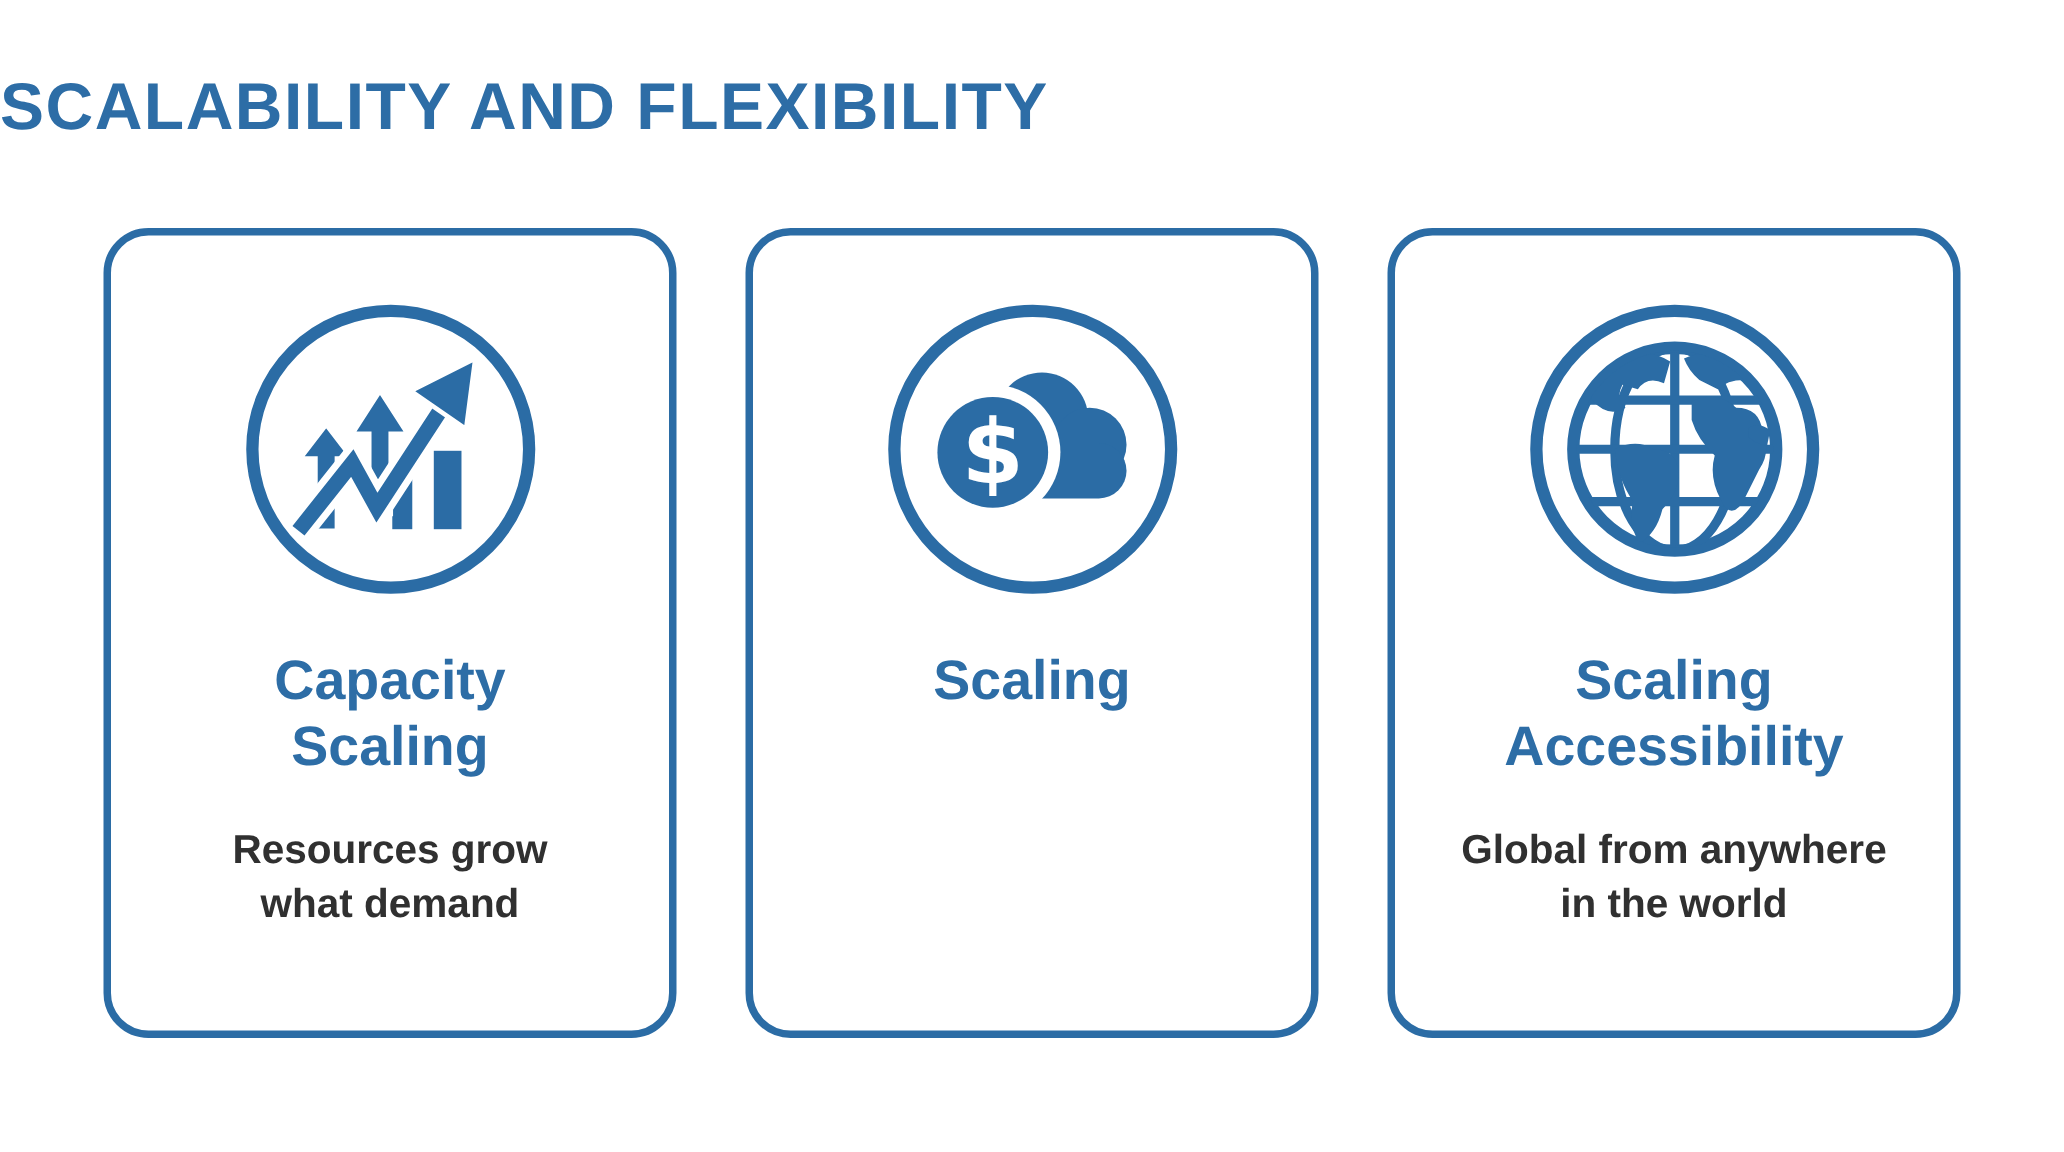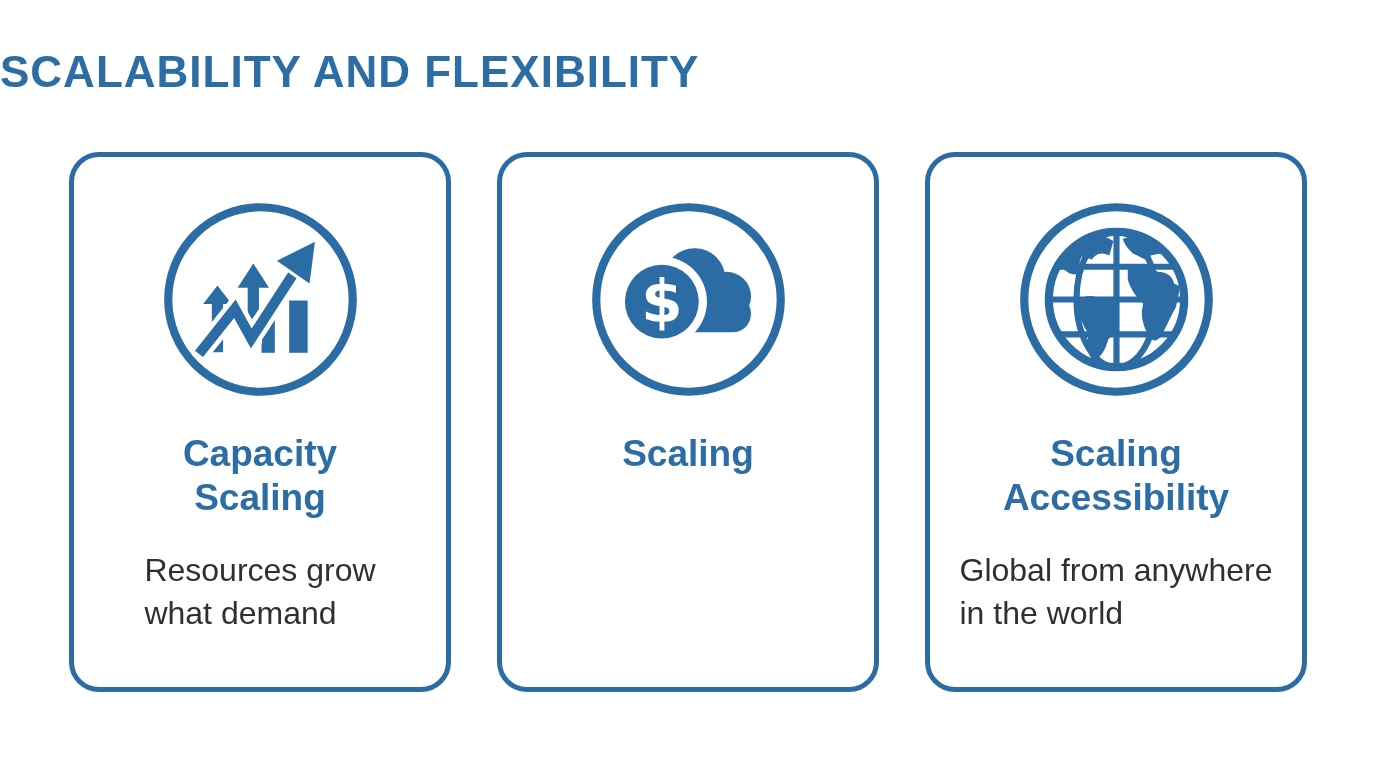--- a/index.html
+++ b/index.html
@@ -56,24 +56,24 @@
     font-size: 37px;
     font-weight: bold;
     line-height: 1.18;
     text-align: center;
     color: var(--heading, #2d6da6);
   }
   .card-title span { display: block; }
   .card-desc {
     margin: 30px 0 0 0;
     max-width: 330px;
-    font-size: 32px;
-    font-weight: 400;
+    font-size: 27px;
+    font-weight: 700;
     line-height: 1.32;
-    text-align: left;
+    text-align: center;
     color: var(--body, #303030);
   }
   .card-desc span { display: block; }
 </style>
 </head>
 <body>
 
 <div class="slide" style="--accent: #2b6ca5; --heading: #2d6da6; --body: #303030; background: rgb(255, 255, 255);">
 
   <h1 class="page-title">SCALABILITY AND FLEXIBILITY</h1>

